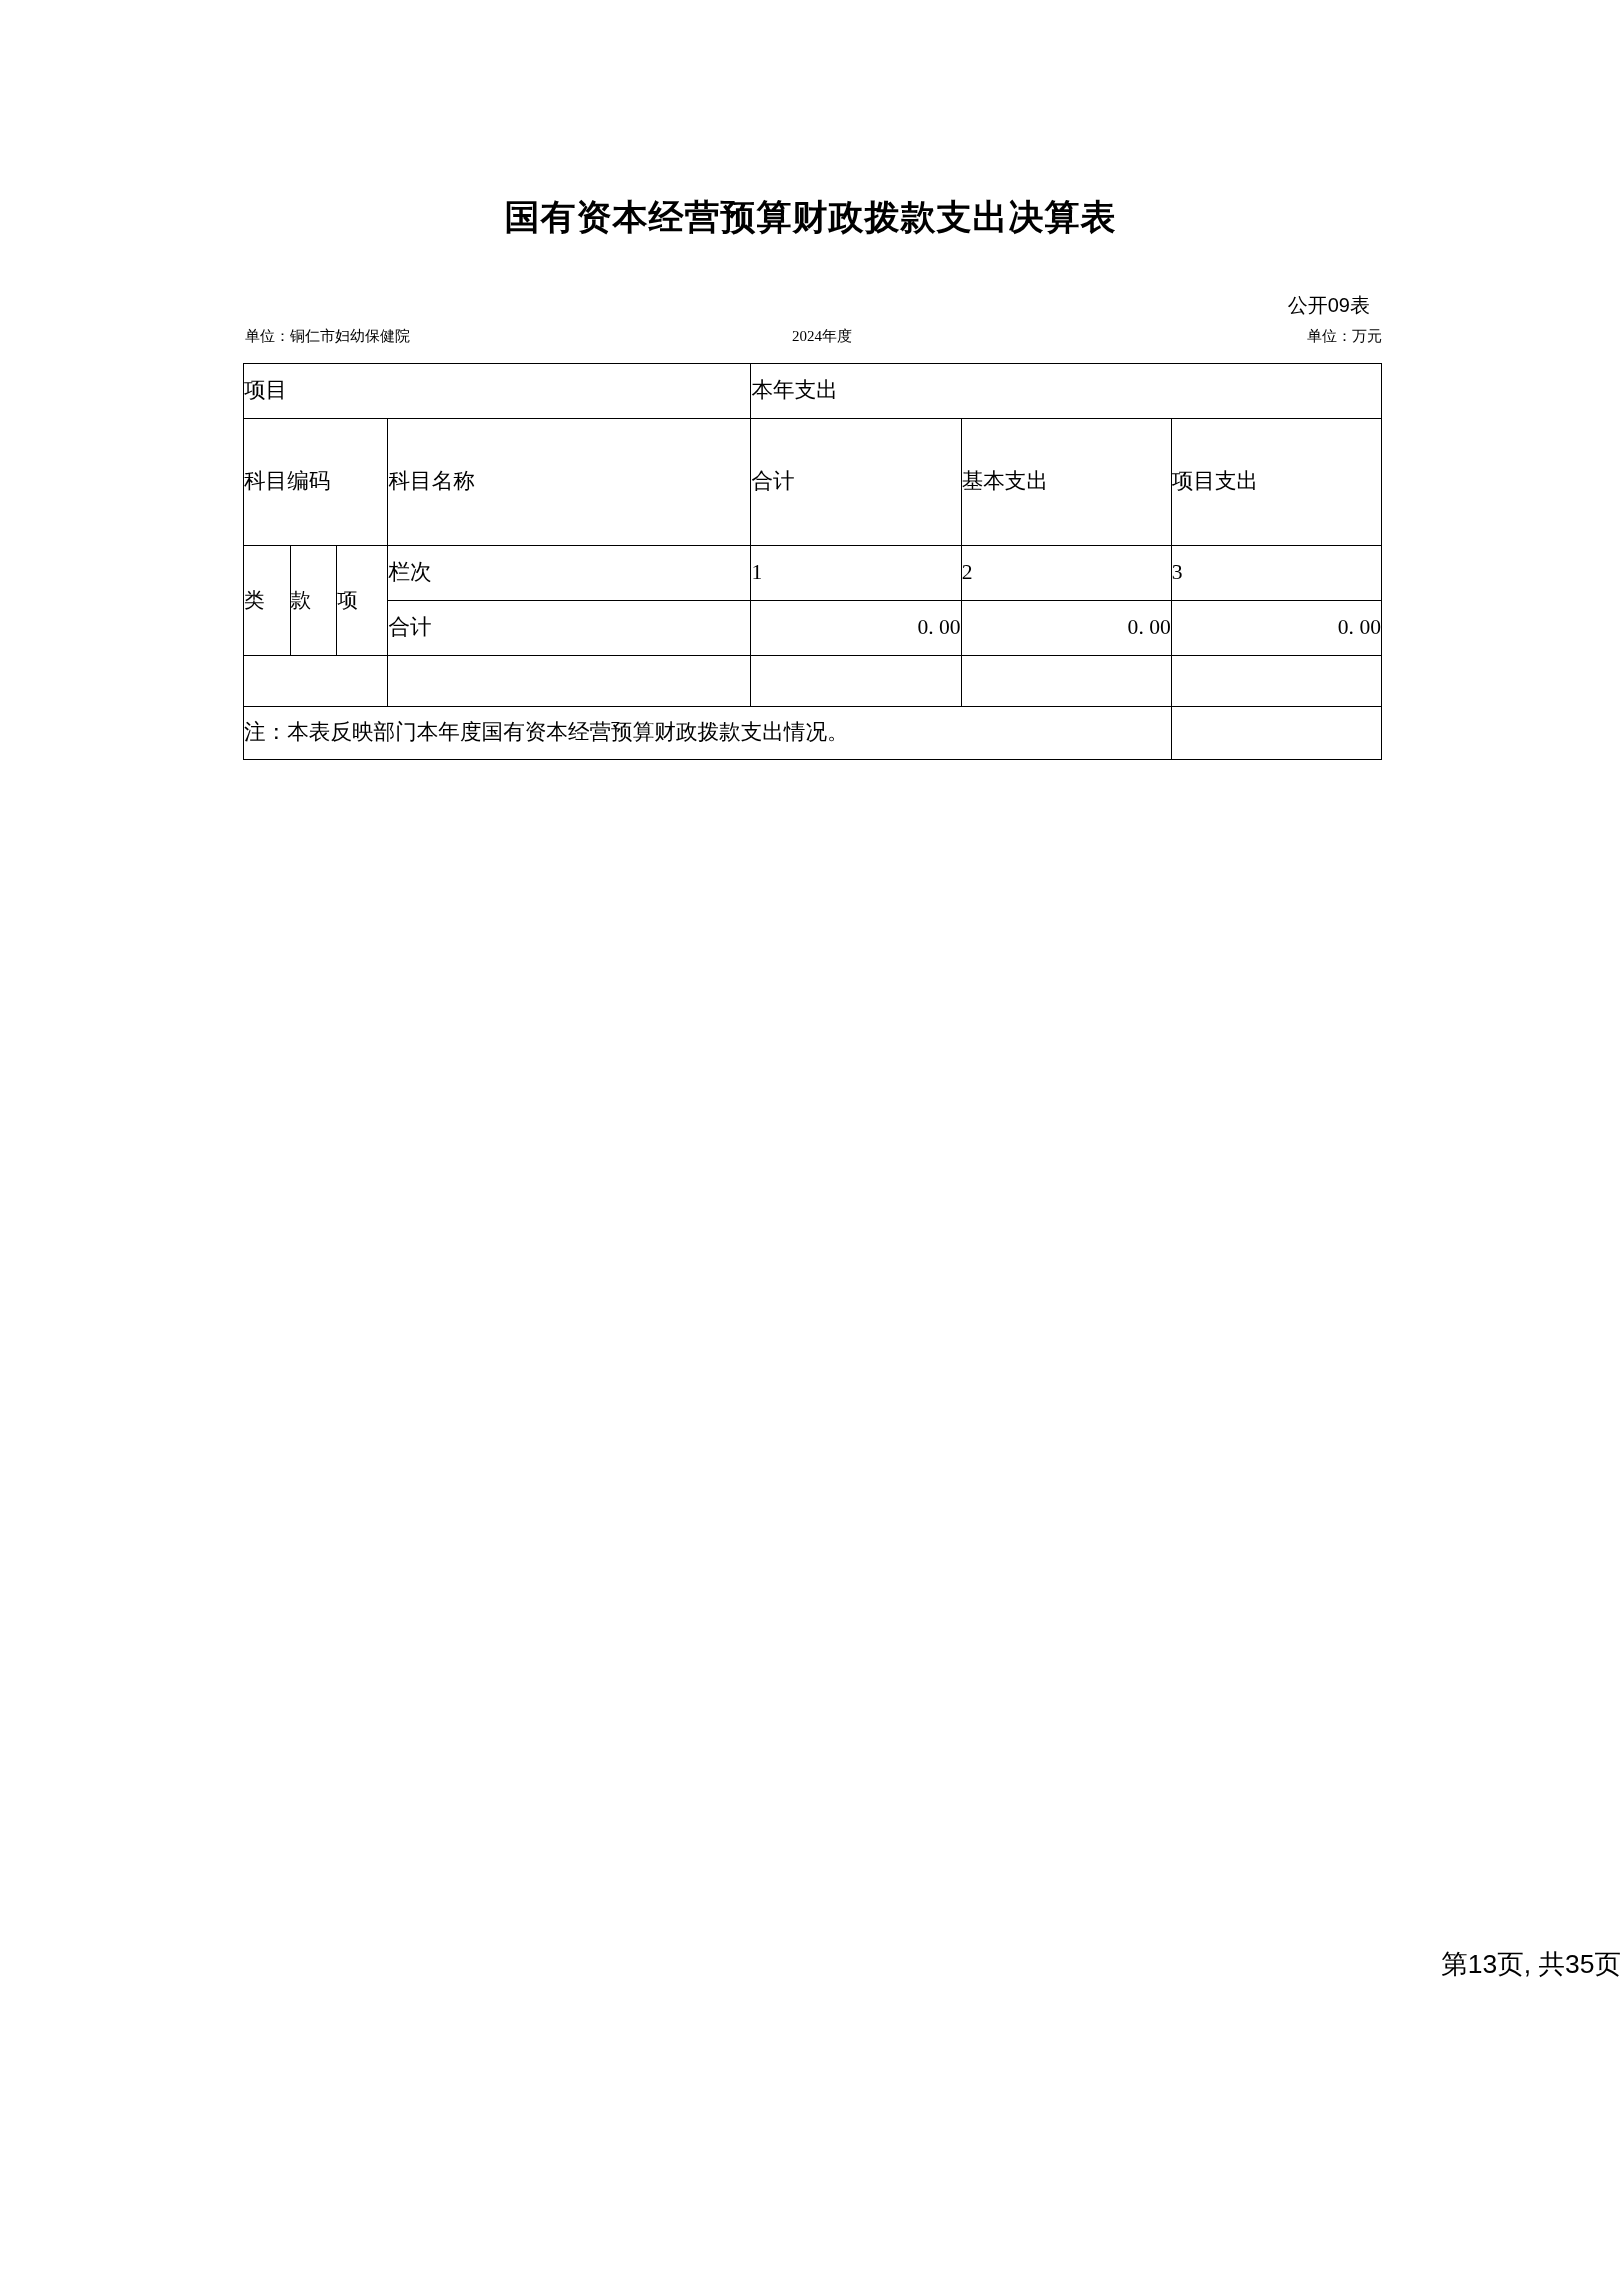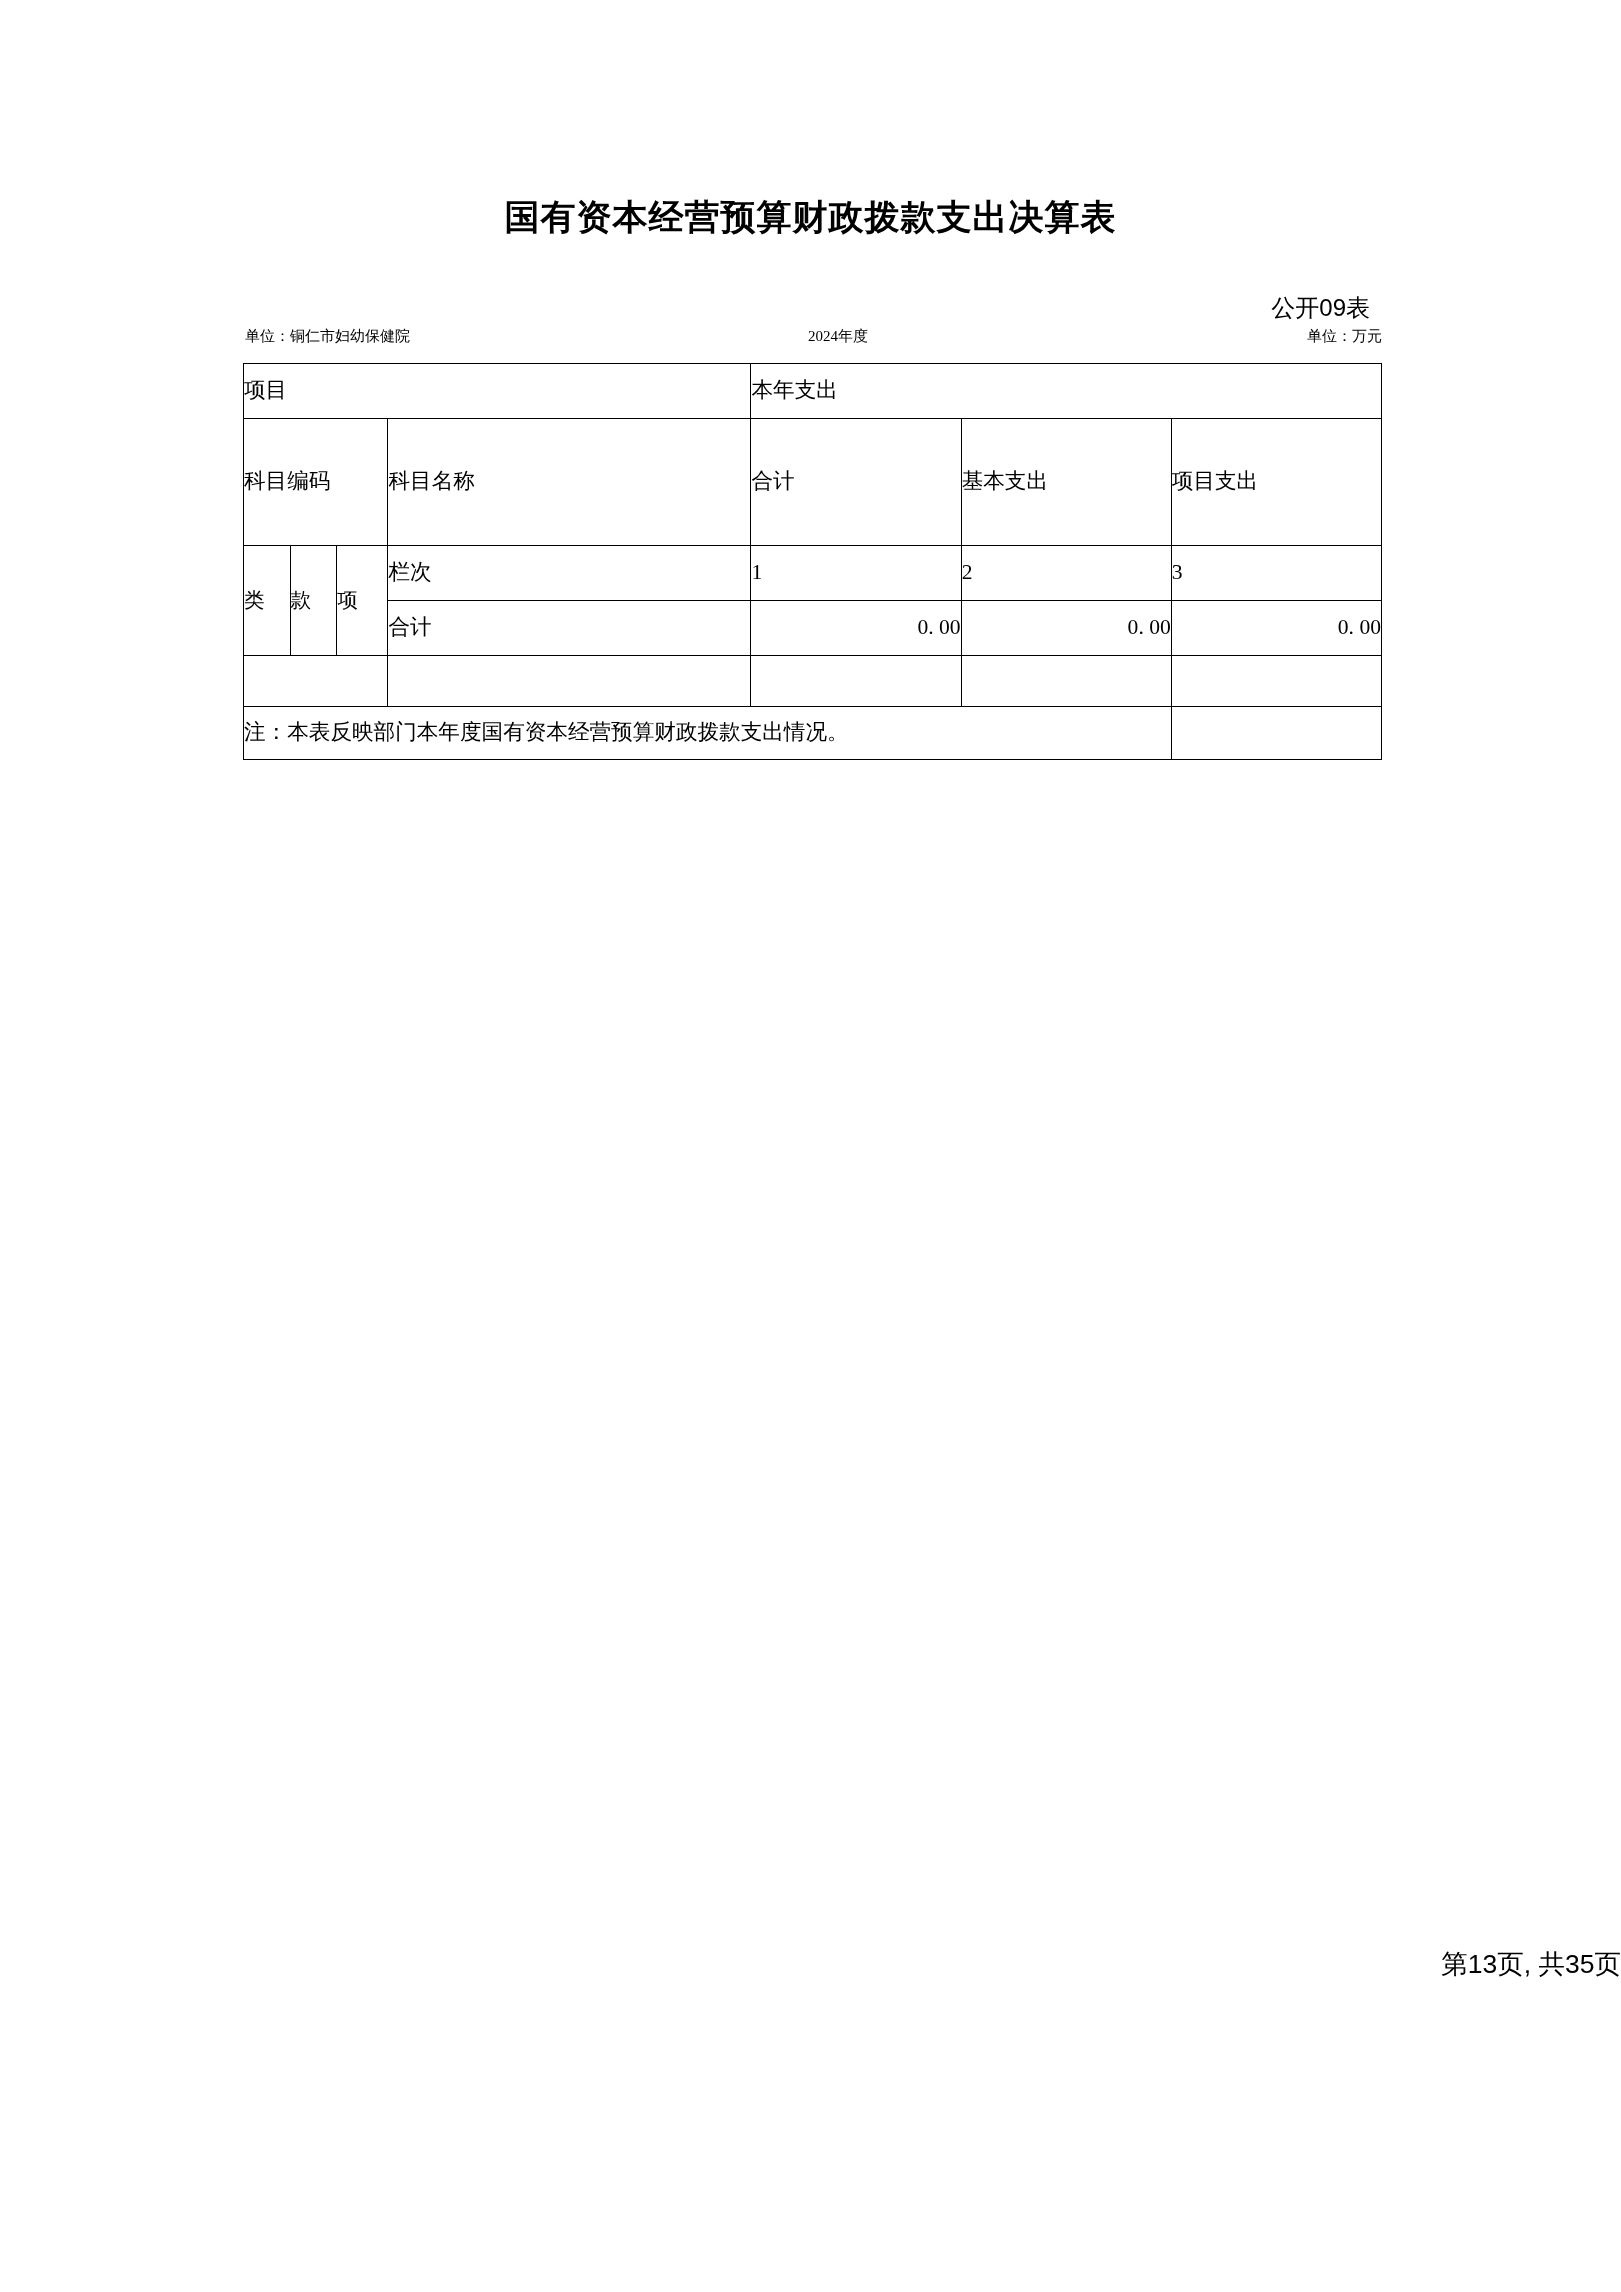--- a/index.html
+++ b/index.html
@@ -29,39 +29,39 @@
     font-family: "Liberation Sans", "DejaVu Sans", sans-serif;
     font-weight: bold;
     font-size: 35px;
     letter-spacing: 1px;
   }
   .form-code {
     position: absolute;
     top: 292px;
     right: 251px;
     font-family: "Liberation Sans", "DejaVu Sans", sans-serif;
-    font-size: 24px;
+    font-size: 20px;
   }
   .meta-row {
     position: absolute;
     top: 327px;
     left: 245px;
     width: 1137px;
     height: 29px;
     font-size: 15px;
   }
   .meta-unit {
     position: absolute;
     left: 0;
     top: 0;
     white-space: nowrap;
   }
   .meta-year {
     position: absolute;
-    left: 563px;
+    left: 547px;
     top: 0;
     white-space: nowrap;
     font-family: Liberation Serif, serif;
   }
   .meta-currency {
     position: absolute;
     right: 0;
     top: 0;
     white-space: nowrap;
   }

